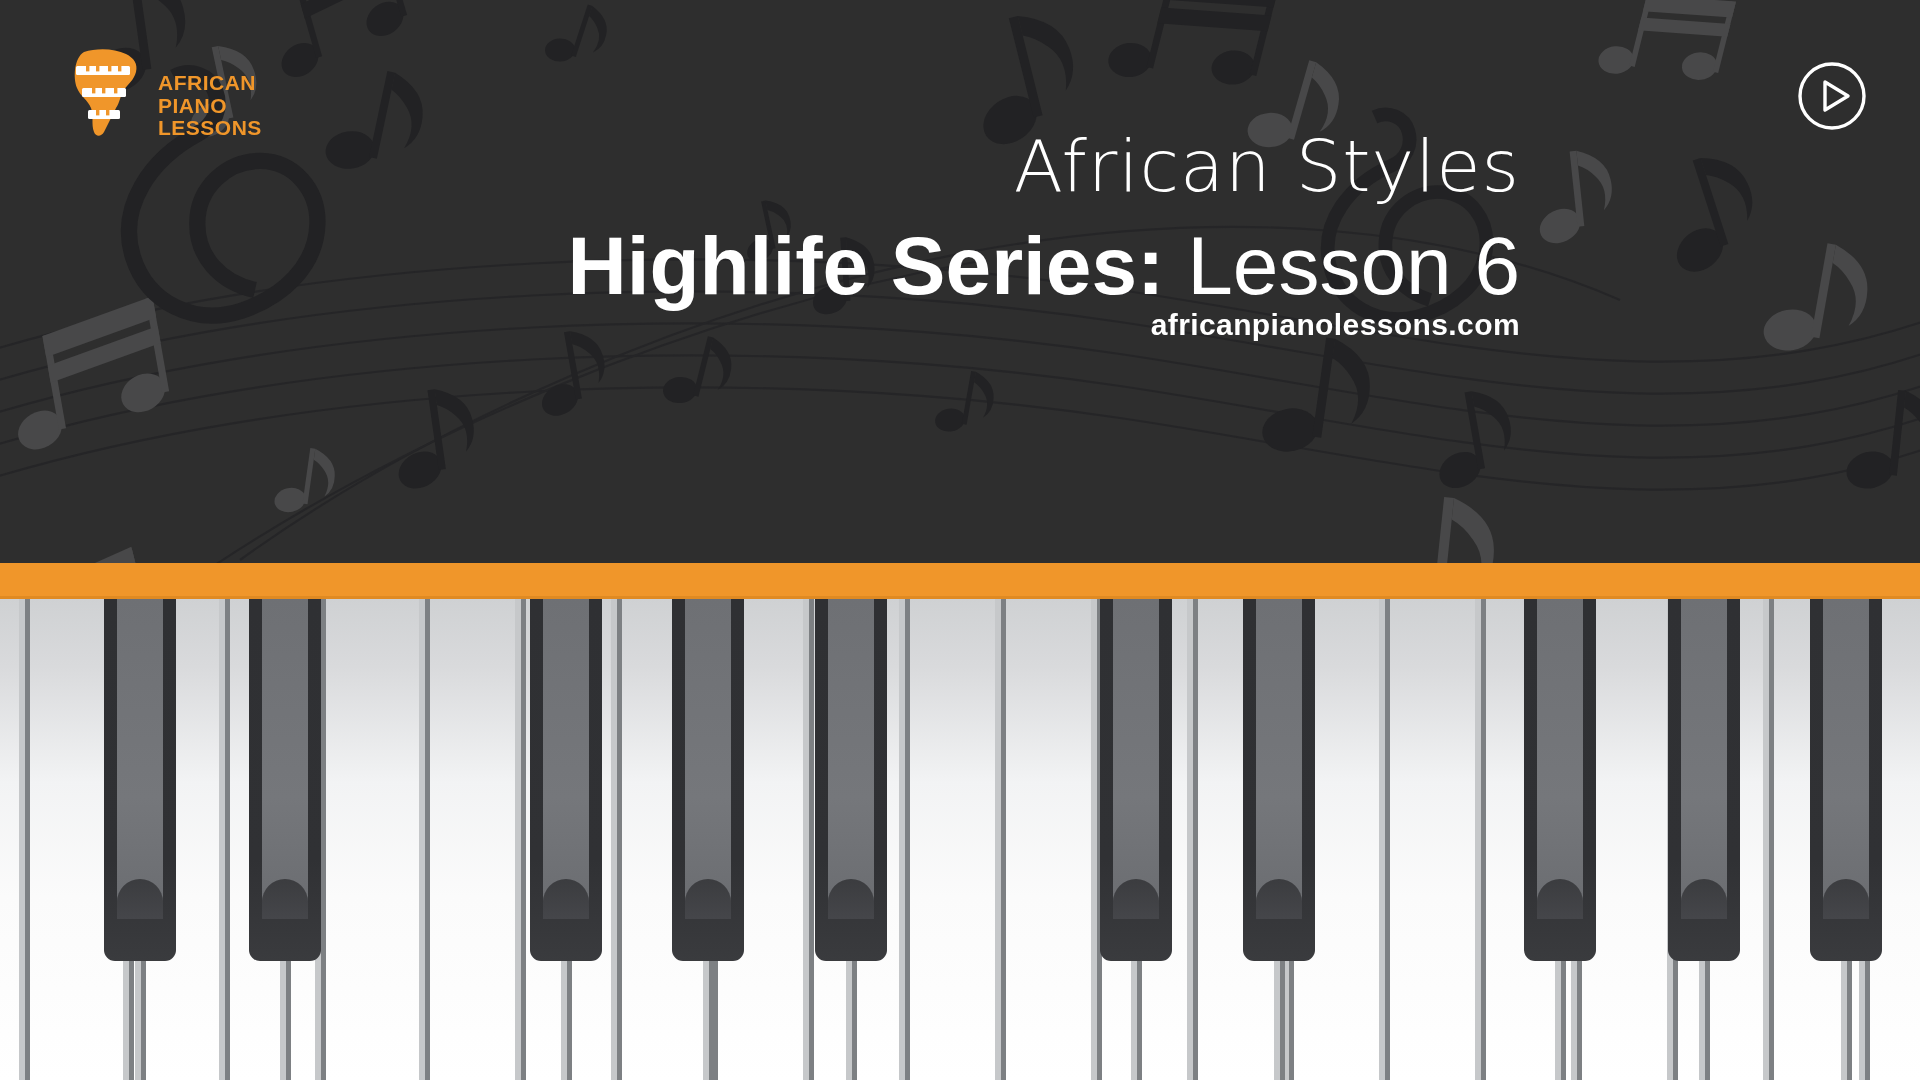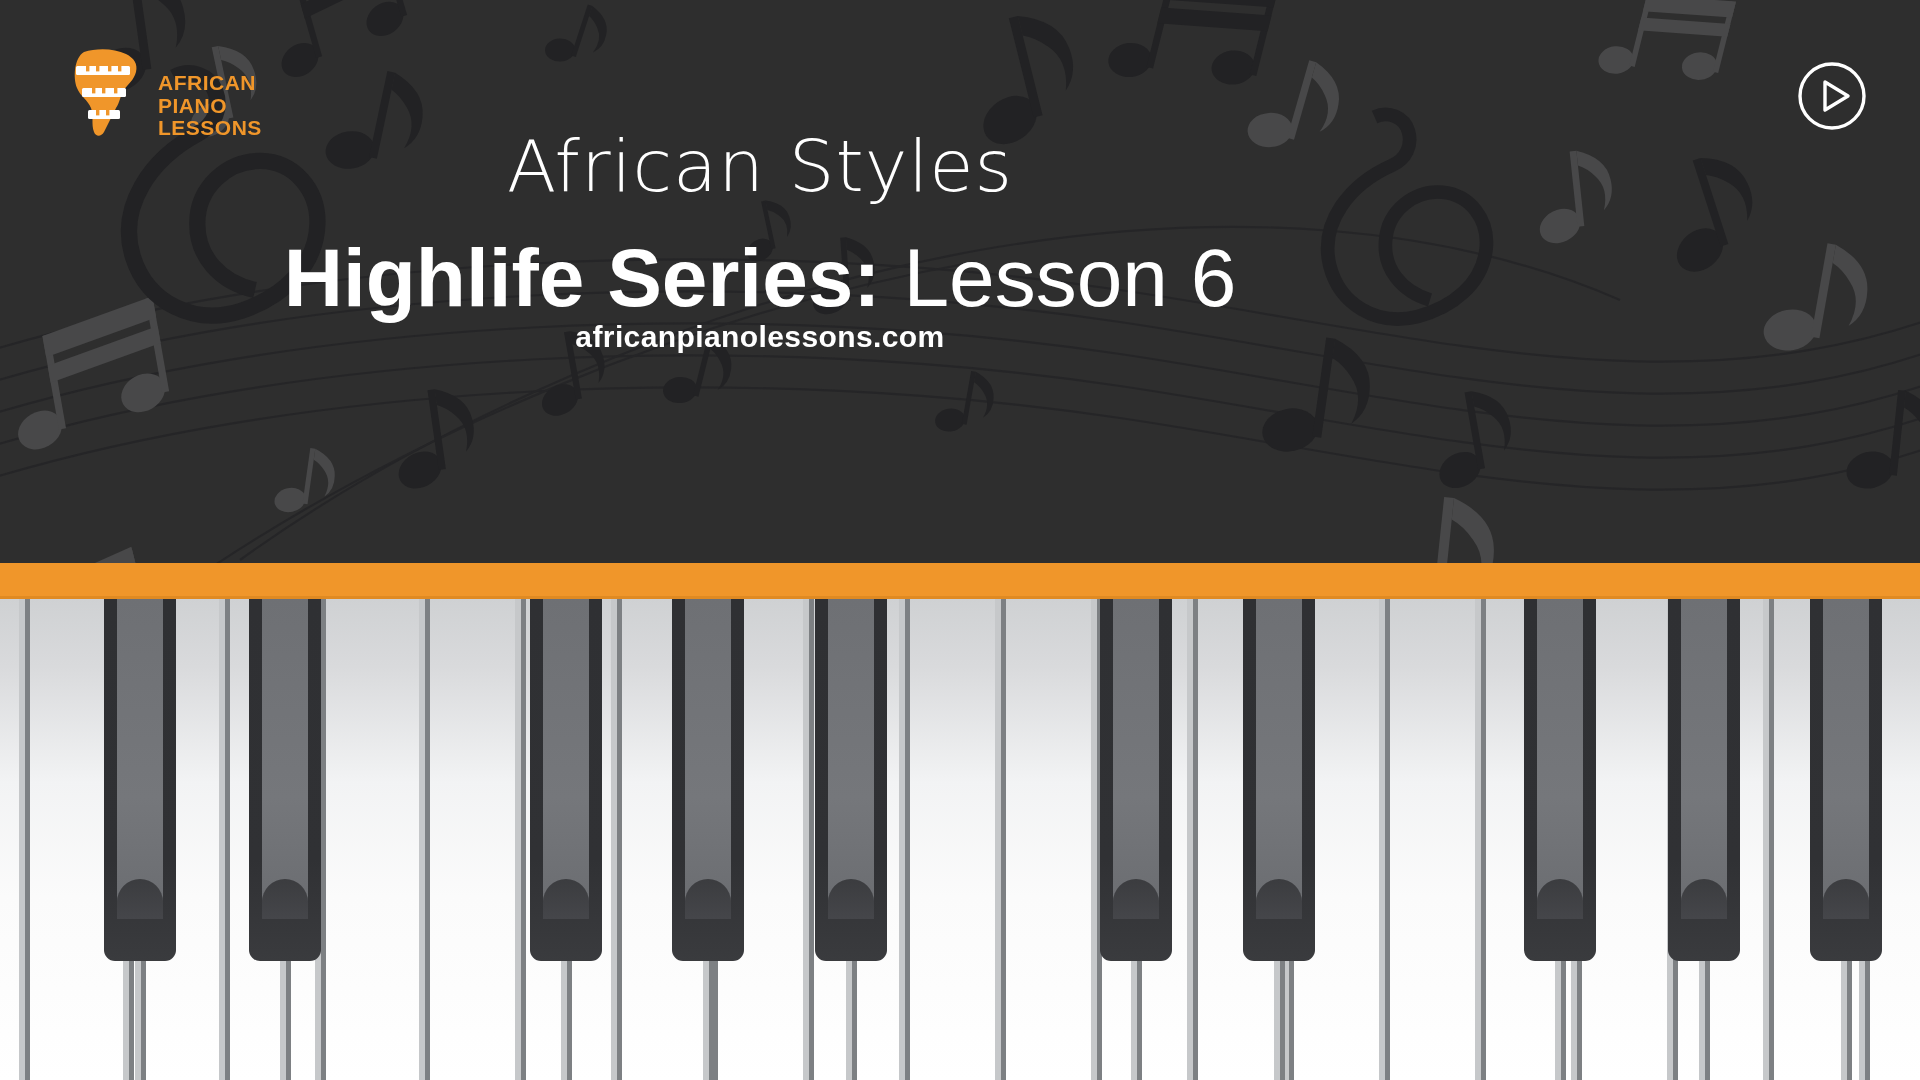--- a/index.html
+++ b/index.html
@@ -15,24 +15,24 @@
   .logo{position:absolute;left:70px;top:42px;width:230px;height:100px;display:flex;align-items:center;}
   .logo-mark{position:relative;width:78px;height:92px;flex:0 0 78px;}
   .logo-text{margin-left:10px;display:flex;flex-direction:column;justify-content:center;
     color:#F0962A;font-weight:bold;font-size:21px;letter-spacing:.5px;line-height:1.08;margin-top:28px;}
   .logo-text span{display:block;white-space:nowrap;}
 
   
   .play-btn{position:absolute;right:52px;top:60px;width:72px;height:72px;}
 
   
-  .titles{position:absolute;left:0;top:130px;width:1520px;text-align:center;}
+  .titles{position:absolute;left:0;top:130px;width:1520px;text-align:right;}
   .eyebrow{color:#ffffff;font-size:72px;font-weight:300;letter-spacing:1px;line-height:1;
            font-family:"DejaVu Sans",sans-serif;font-weight:100;}
-  .maintitle{margin-top:34px;color:#ffffff;font-size:82px;line-height:1.02;white-space:nowrap;}
+  .maintitle{margin-top:22px;color:#ffffff;font-size:82px;line-height:1.02;white-space:nowrap;}
   .maintitle .b{font-weight:bold;}
   .maintitle .l{font-weight:300;}
   .url{color:#ffffff;font-size:30px;font-weight:bold;letter-spacing:.4px;}
 
   
   .orange-bar{position:absolute;left:0;top:563px;width:1920px;height:36px;background:#F0962A;}
   .orange-bar:after{content:"";position:absolute;left:0;bottom:0;width:100%;height:3px;background:#e08a22;}
 
   
   .piano{position:absolute;left:0;top:599px;width:1920px;height:481px;overflow:hidden;}

